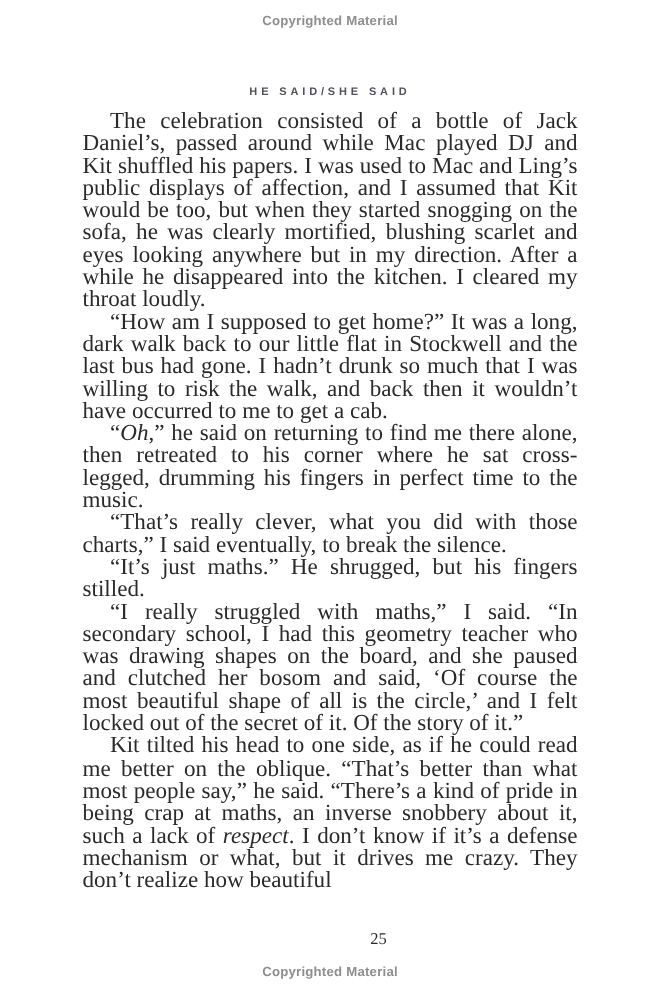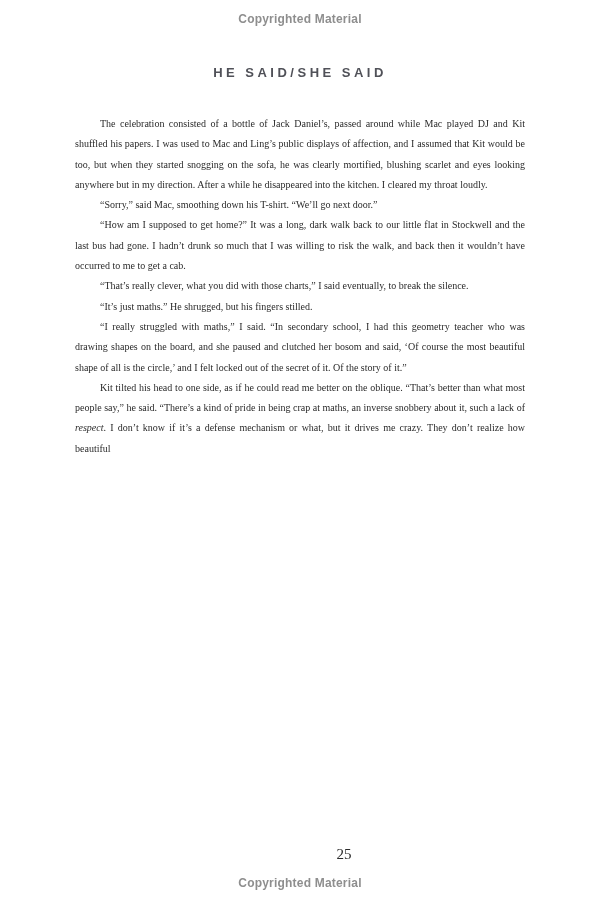--- a/index.html
+++ b/index.html
@@ -38,37 +38,37 @@
     width: 600px;
   }
   .copyright-bottom {
     position: absolute;
     top: 876px;
     left: 0;
     width: 600px;
   }
   .chapter-title {
     position: absolute;
-    top: 65px;
+    top: 78px;
     left: 0;
     width: 600px;
     text-align: center;
     font-family: "Liberation Sans", "DejaVu Sans", sans-serif;
-    font-size: 13px;
+    font-size: 10px;
     font-weight: 700;
     letter-spacing: 3.5px;
     color: var(--title-text);
     white-space: nowrap;
   }
   .text-block {
     position: absolute;
-    top: 114px;
+    top: 99px;
     left: 75px;
     width: 450px;
-    font-size: 10px;
+    font-size: 21px;
     line-height: 20.3px;
     color: var(--body-text);
     text-align: justify;
   }
   .text-block p {
     margin: 0;
     text-indent: 25px;
   }
   .text-block em {
     font-style: italic;
@@ -88,22 +88,22 @@
 <body>
 
 <div class="page">
 
   <div class="copyright copyright-top">Copyrighted Material</div>
 
   <div class="chapter-title">HE SAID/SHE SAID</div>
 
   <div class="text-block">
       <p><span>The celebration consisted of a bottle of Jack Daniel’s, passed around while Mac played DJ and Kit shuffled his papers. I was used to Mac and Ling’s public displays of affection, and I assumed that Kit would be too, but when they started snogging on the sofa, he was clearly mortified, blushing scarlet and eyes looking anywhere but in my direction. After a while he disappeared into the kitchen. I cleared my throat loudly.</span></p>
-      <p><span>“Sorry,” said Mac, smoothing down his T-shirt. “We’ll go next door.”</span></p>
       <p><span>“How am I supposed to get home?” It was a long, dark walk back to our little flat in Stockwell and the last bus had gone. I hadn’t drunk so much that I was willing to risk the walk, and back then it wouldn’t have occurred to me to get a cab.</span></p>
+      <p><span>“</span><em>Oh</em><span>,” he said on returning to find me there alone, then retreated to his corner where he sat cross-legged, drumming his fingers in perfect time to the music.</span></p>
       <p><span>“That’s really clever, what you did with those charts,” I said eventually, to break the silence.</span></p>
       <p><span>“It’s just maths.” He shrugged, but his fingers stilled.</span></p>
       <p><span>“I really struggled with maths,” I said. “In secondary school, I had this geometry teacher who was drawing shapes on the board, and she paused and clutched her bosom and said, ‘Of course the most beautiful shape of all is the circle,’ and I felt locked out of the secret of it. Of the story of it.”</span></p>
       <p><span>Kit tilted his head to one side, as if he could read me better on the oblique. “That’s better than what most people say,” he said. “There’s a kind of pride in being crap at maths, an inverse snobbery about it, such a lack of </span><em>respect</em><span>. I don’t know if it’s a defense mechanism or what, but it drives me crazy. They don’t realize how beautiful</span></p>
     </div>
 
   <div class="page-number">25</div>
 
   <div class="copyright copyright-bottom">Copyrighted Material</div>
 

